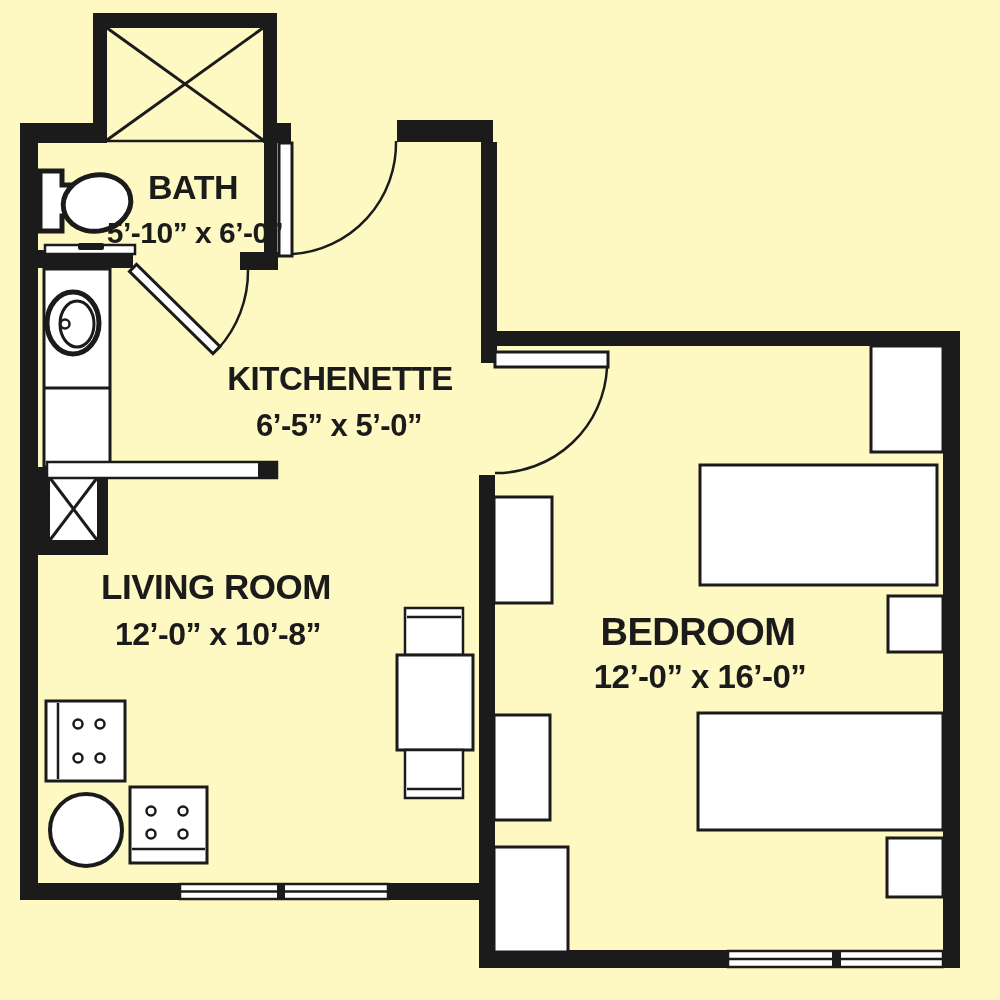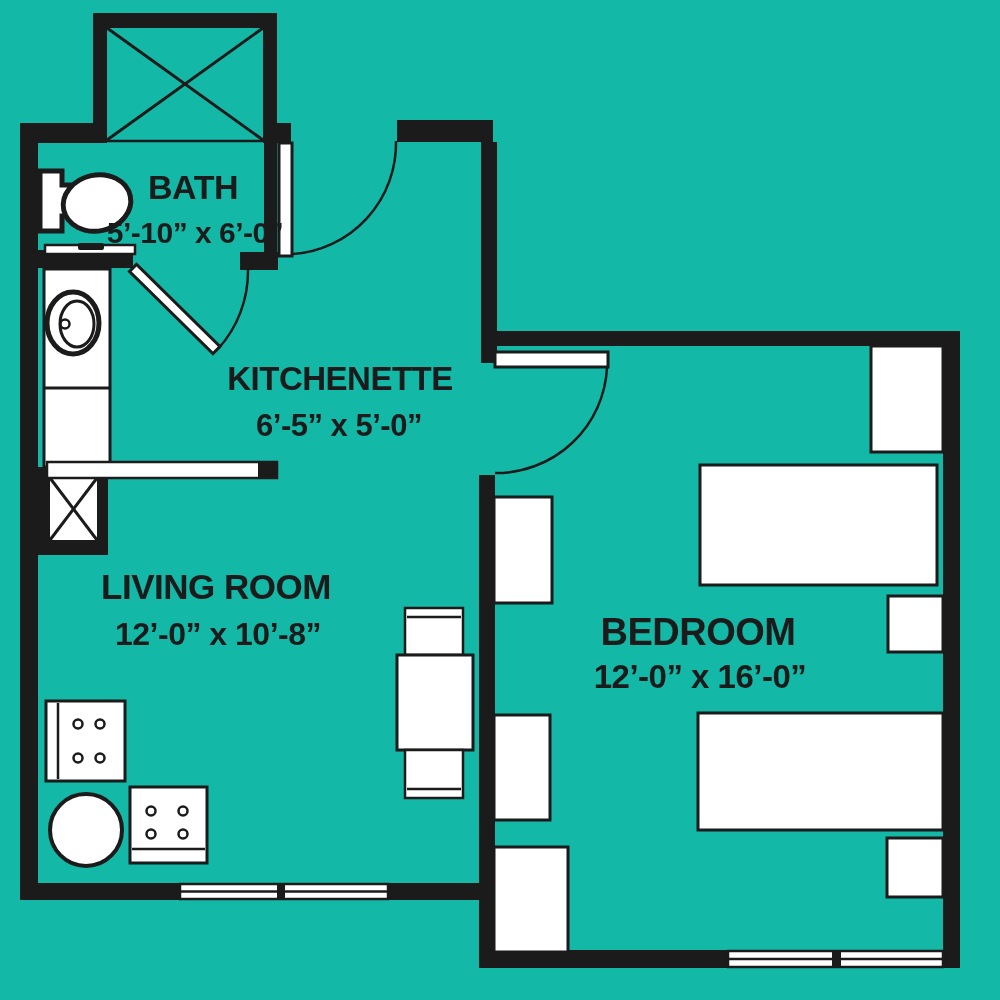--- a/index.html
+++ b/index.html
@@ -1,16 +1,16 @@
 <!DOCTYPE html>
 <html><head>
 <meta charset="utf-8">
 <style>
   html,body{margin:0;padding:0;background:#ffffff;}
-  .plan-wrap{position:relative;width:1000px;height:1000px;background:#14b8a6;overflow:hidden;
+  .plan-wrap{position:relative;width:1000px;height:1000px;background:#fef9c3;overflow:hidden;
              font-family:"Liberation Sans", sans-serif;}
   svg{display:block;}
   .wall{fill:#1b1b1b;stroke:none;}
   .fixture{fill:#ffffff;stroke:#1b1b1b;stroke-width:3;}
   .fixture-thin{fill:#ffffff;stroke:#1b1b1b;stroke-width:2.5;}
   .heavy{fill:#ffffff;stroke:#1b1b1b;stroke-width:5;}
   .xline{stroke:#1b1b1b;stroke-width:3;fill:none;}
   .arc{stroke:#1b1b1b;stroke-width:2.5;fill:none;}
   .leaf{fill:#ffffff;stroke:#1b1b1b;stroke-width:3;}
   .thinline{stroke:#1b1b1b;stroke-width:2.5;fill:none;}

